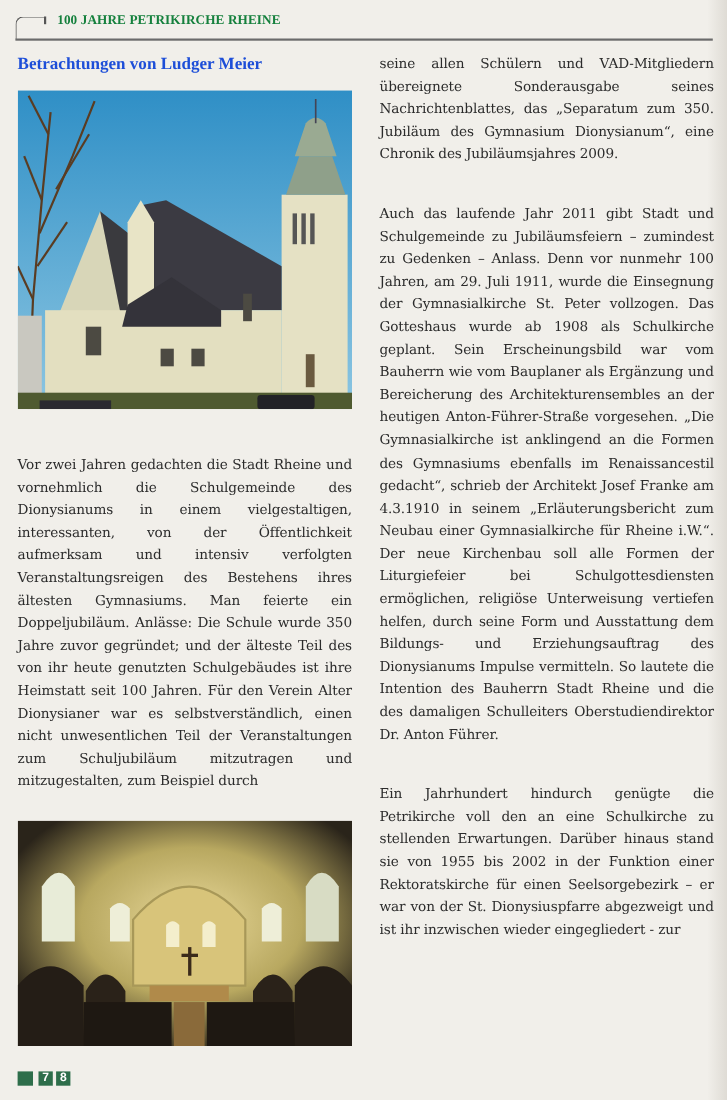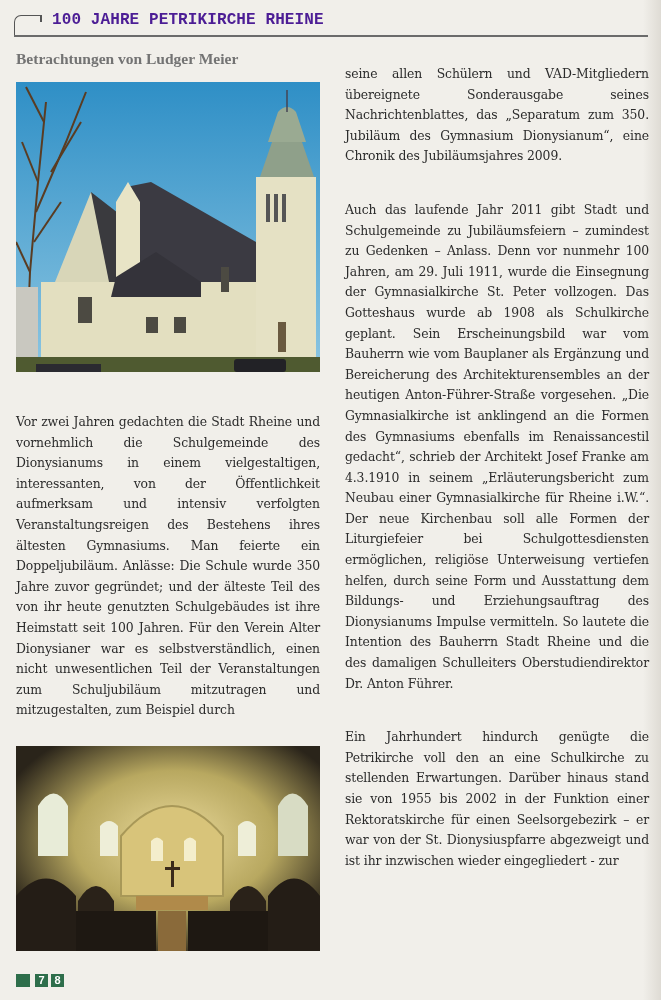--- a/index.html
+++ b/index.html
@@ -20,36 +20,36 @@
     .header .bracket {
       position: absolute; left: 0; top: 7px; width: 26px; height: 20px;
       border-left: 1.5px solid #555; border-top: 1.5px solid #555;
       border-top-left-radius: 7px;
     }
     .header .bracket-tick {
       position: absolute; left: 26px; top: 7px; width: 1.5px; height: 7px; background: #555;
     }
     .header .title {
       position: absolute; left: 38px; top: 3px;
-      font-family: Liberation Mono, monospace;
-      font-weight: bold; font-size: 16px; letter-spacing: 0.1px;
-      color: #4c1d95;
+      font-family: Liberation Serif, serif;
+      font-weight: bold; font-size: 12px; letter-spacing: 0.1px;
+      color: #15803d;
     }
     .header .rule {
       position: absolute; left: 0; top: 27px; width: 634px; height: 2px; background: #6b6b6b;
     }
     .col-left {
       position: absolute; left: 16px; top: 50px; width: 304px;
     }
     .col-right {
-      position: absolute; left: 345px; top: 64px; width: 304px;
+      position: absolute; left: 345px; top: 48px; width: 304px;
     }
     .byline {
       font-family: "Liberation Serif", serif;
-      font-weight: bold; font-size: 15.5px; color: #737373;
+      font-weight: bold; font-size: 15.5px; color: #1d4ed8;
       margin: 0 0 14px 0; line-height: 18px;
     }
     .photo {
       position: relative; width: 304px; overflow: hidden;
     }
     .photo-exterior { height: 290px; margin-top: 0; }
     .photo-interior { height: 205px; margin-top: 25px; }
     p.body-text {
       margin: 0;
       font-family: "DejaVu Serif", serif;

